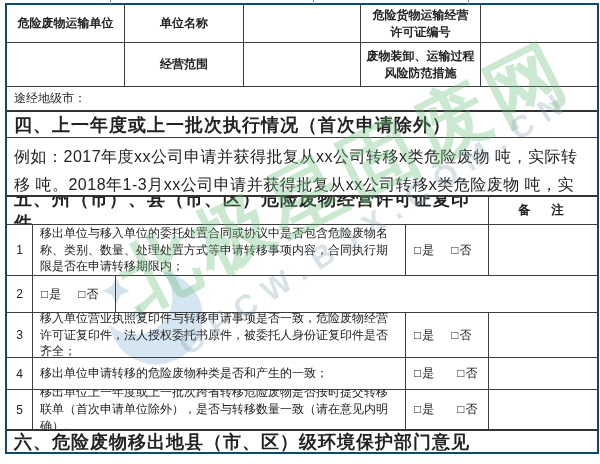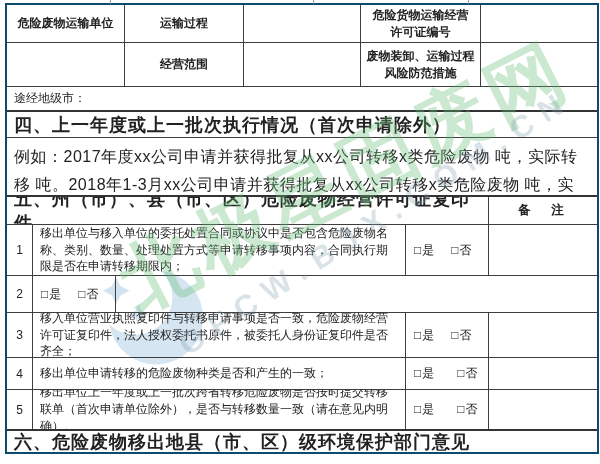--- a/index.html
+++ b/index.html
@@ -69,21 +69,21 @@
     </svg>
   </div>
 
   <div class="form">
 
     <div class="row" style="height:37px">
       <div class="cell center" style="width:117px">
         <span class="lbl">危险废物运输单位</span>
       </div>
       <div class="cell center" style="width:119px">
-        <span class="lbl">运输过程</span>
+        <span class="lbl">单位名称</span>
       </div>
       <div class="cell" style="width:117px">
         <span class="body-txt"></span>
       </div>
       <div class="cell center" style="width:120px">
         <span class="lbl pre">危险货物运输经营
 许可证编号</span>
       </div>
       <div class="cell" style="flex:1">
         <span class="body-txt"></span>

